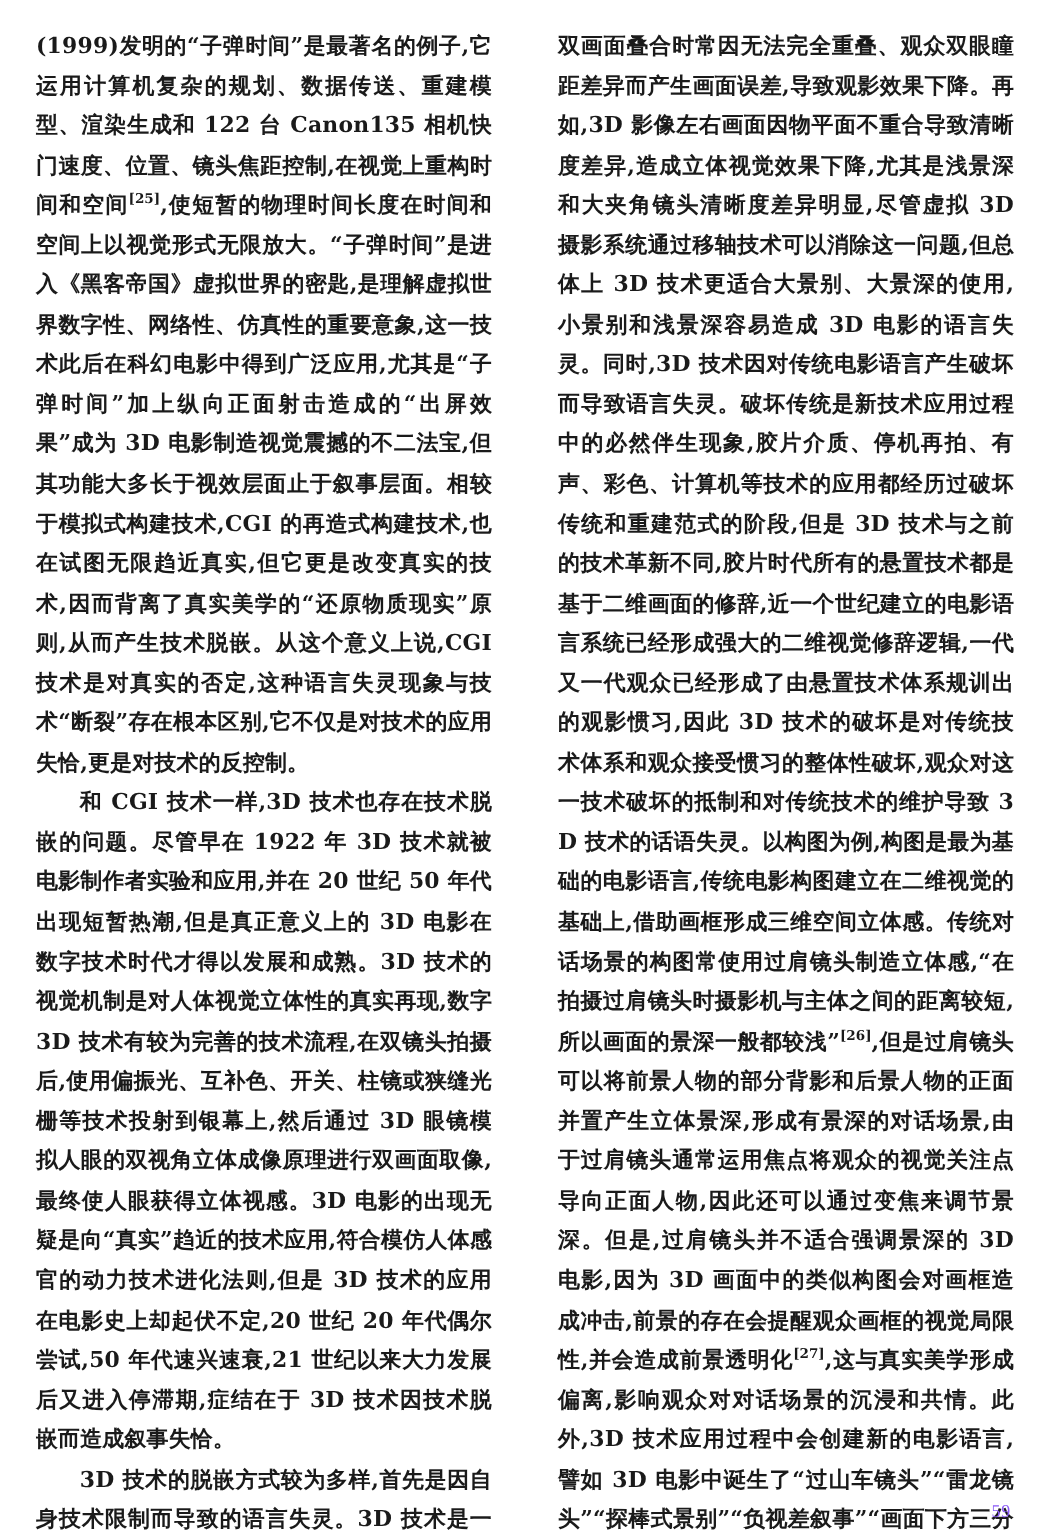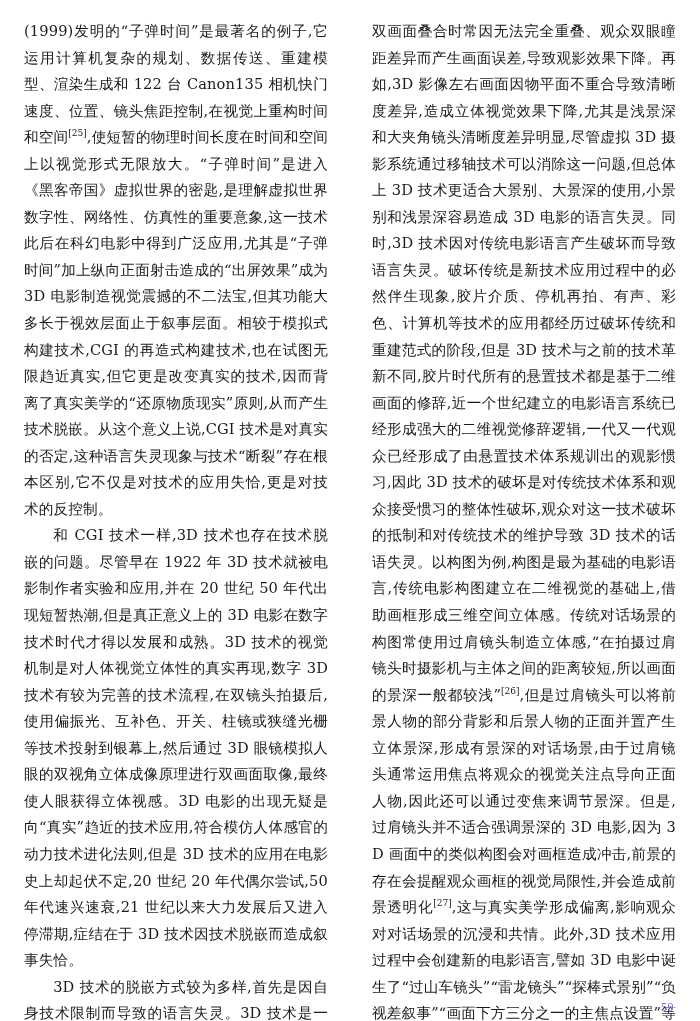--- a/index.html
+++ b/index.html
@@ -23,20 +23,21 @@
     padding: 18px 24px 8px 24px;
     background: #ffffff;
   }
   .columns {
     display: flex;
     flex-direction: row;
     align-items: flex-start;
     justify-content: space-between;
     width: 652px;
     height: 960px;
+    font-weight: bold;
   }
   .col {
     width: 306px;
     box-sizing: border-box;
   }
   .col-left { padding-right: 2px; }
   .col-right { padding-left: 2px; }
 
   p.para {
     margin: 0;

